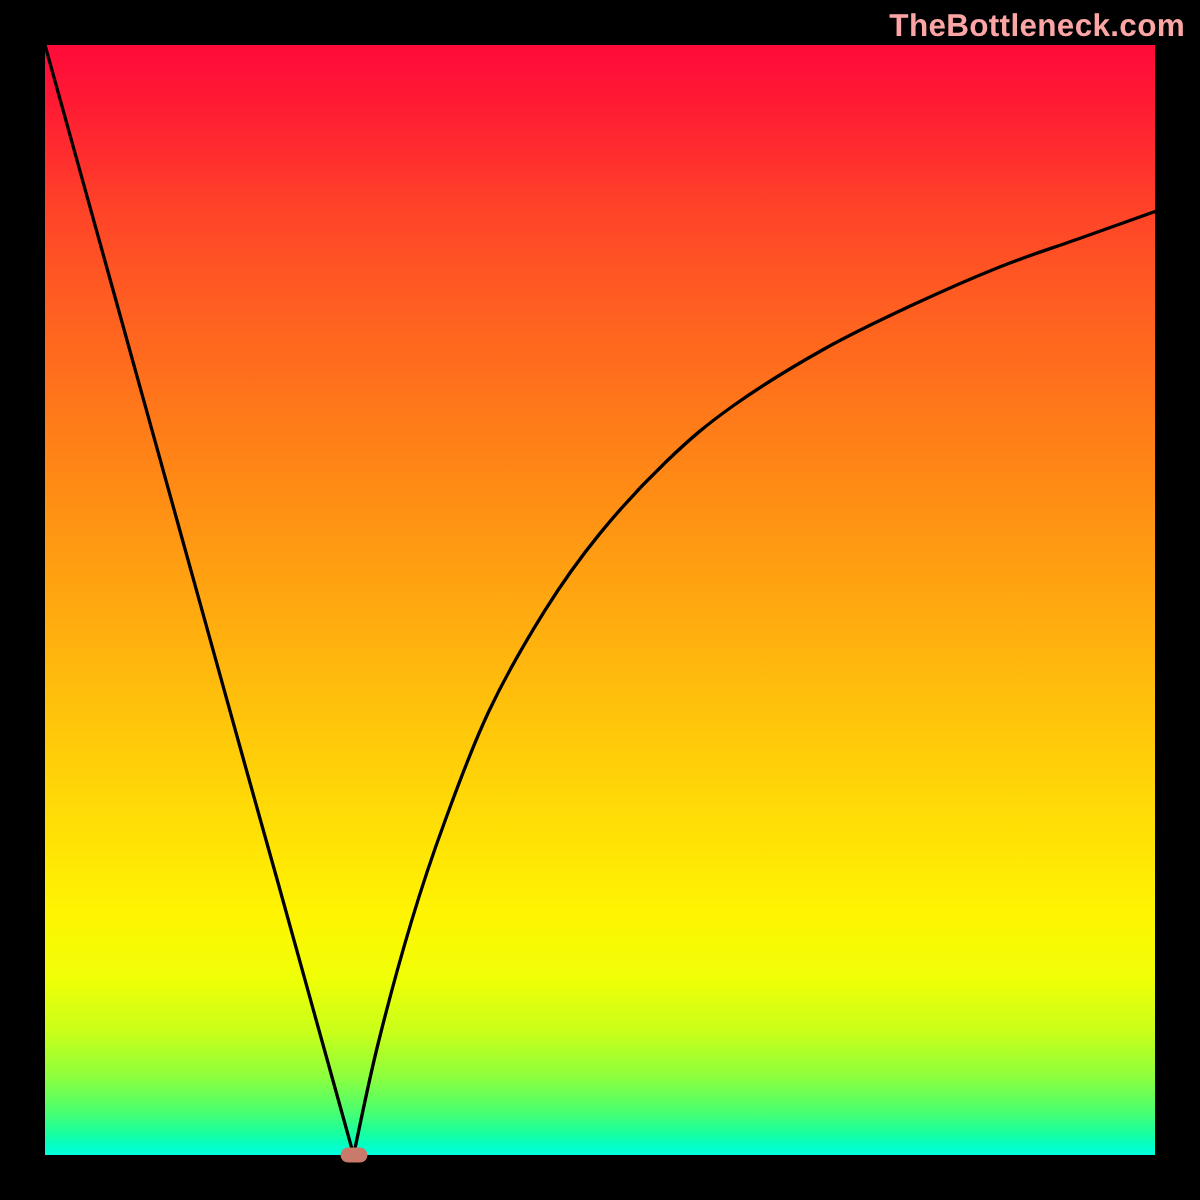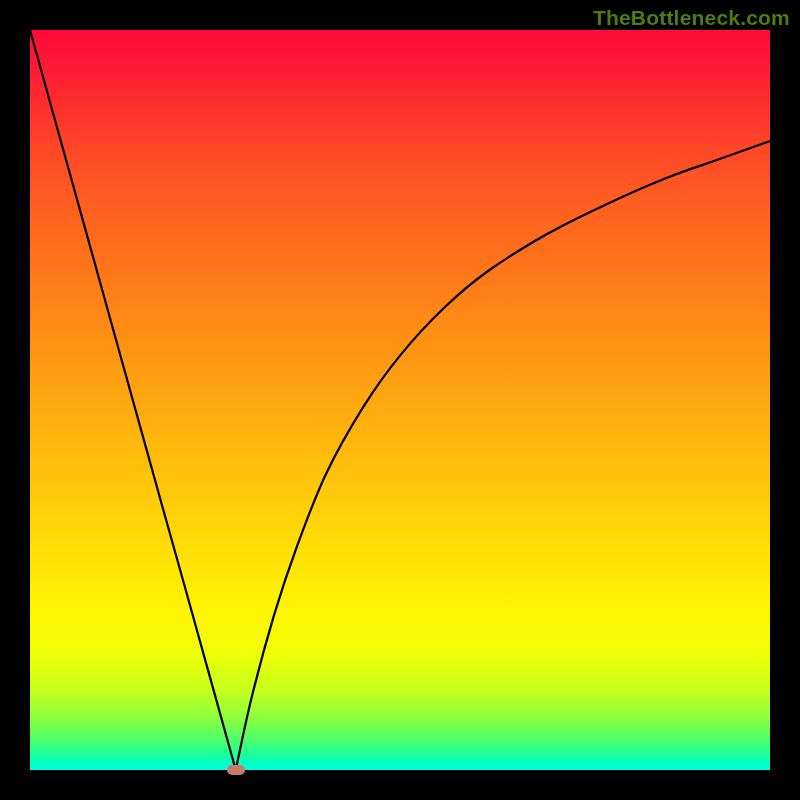--- a/index.html
+++ b/index.html
@@ -45,21 +45,21 @@
       #06ffc0 99%,
       #00ffe0 100%
     );
   }
   .watermark {
     position: absolute;
     top: 6px;
     right: 10px;
     font-size: 21px;
     font-weight: 600;
-    color: #4d7c0f;
+    color: #fca5a5;
     letter-spacing: 0.2px;
     user-select: none;
   }
   svg.curve {
     position: absolute;
     left: 0;
     top: 0;
     width: 100%;
     height: 100%;
   }

